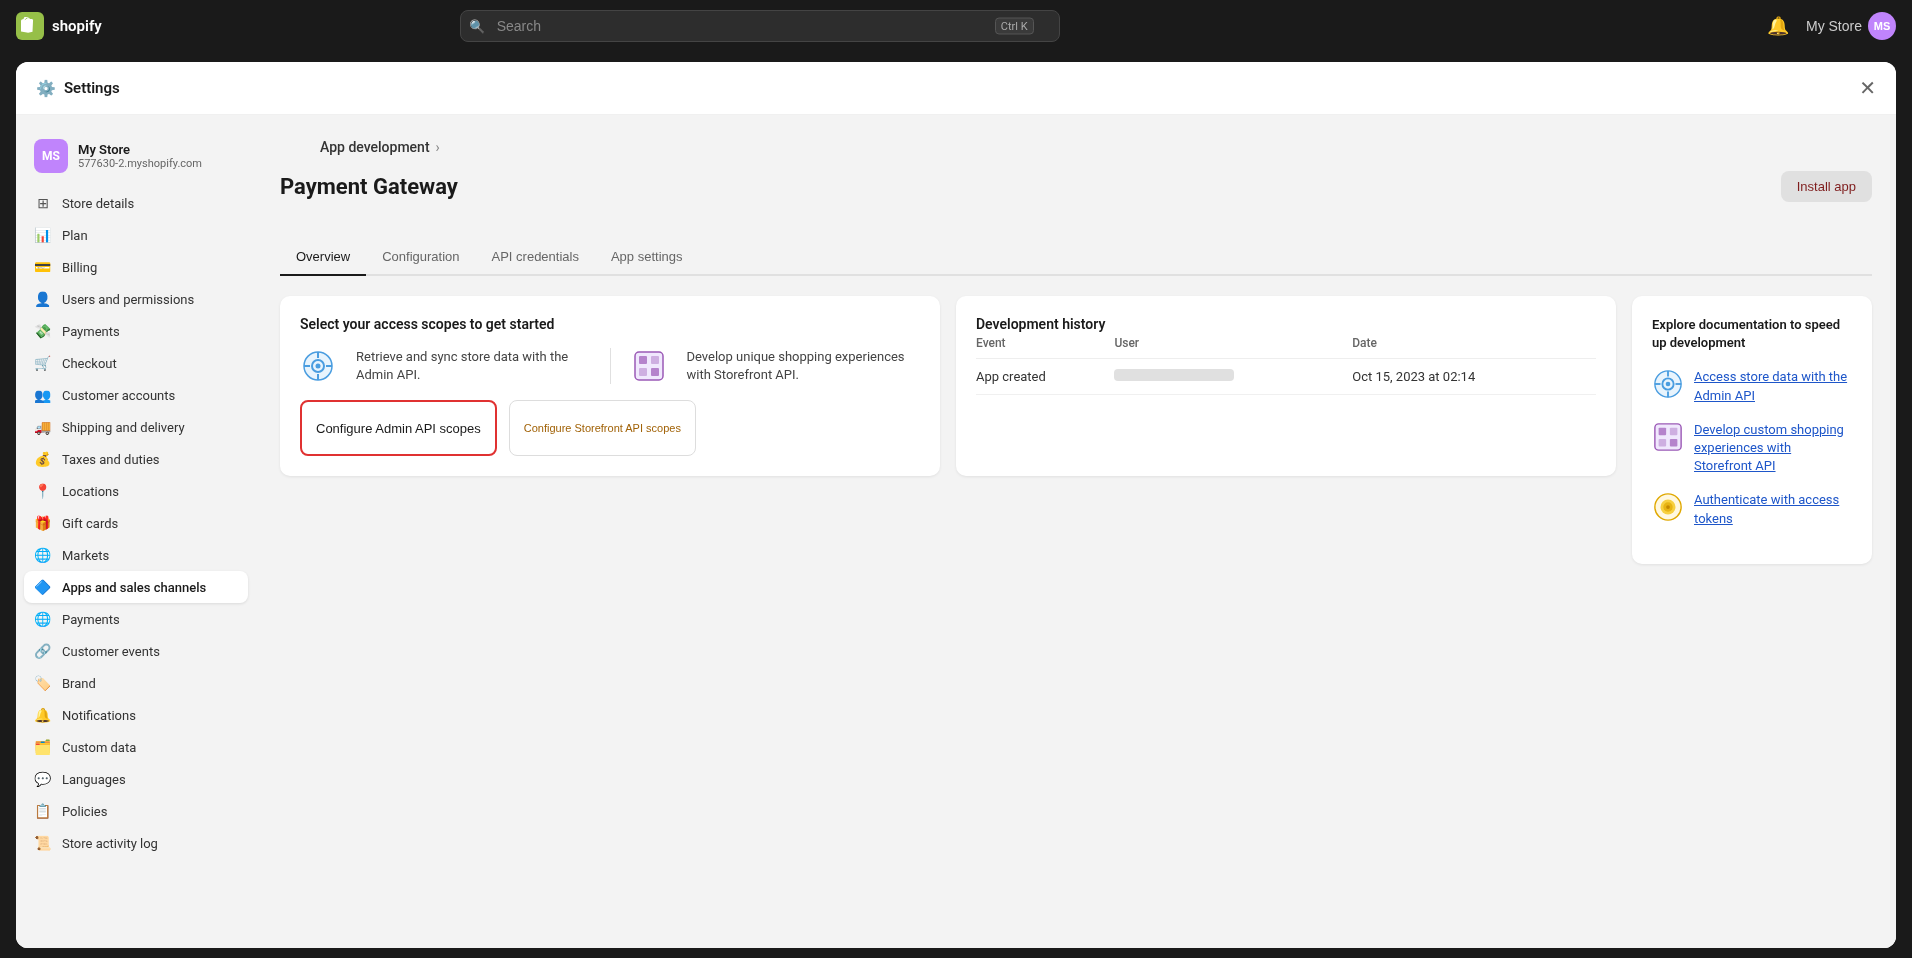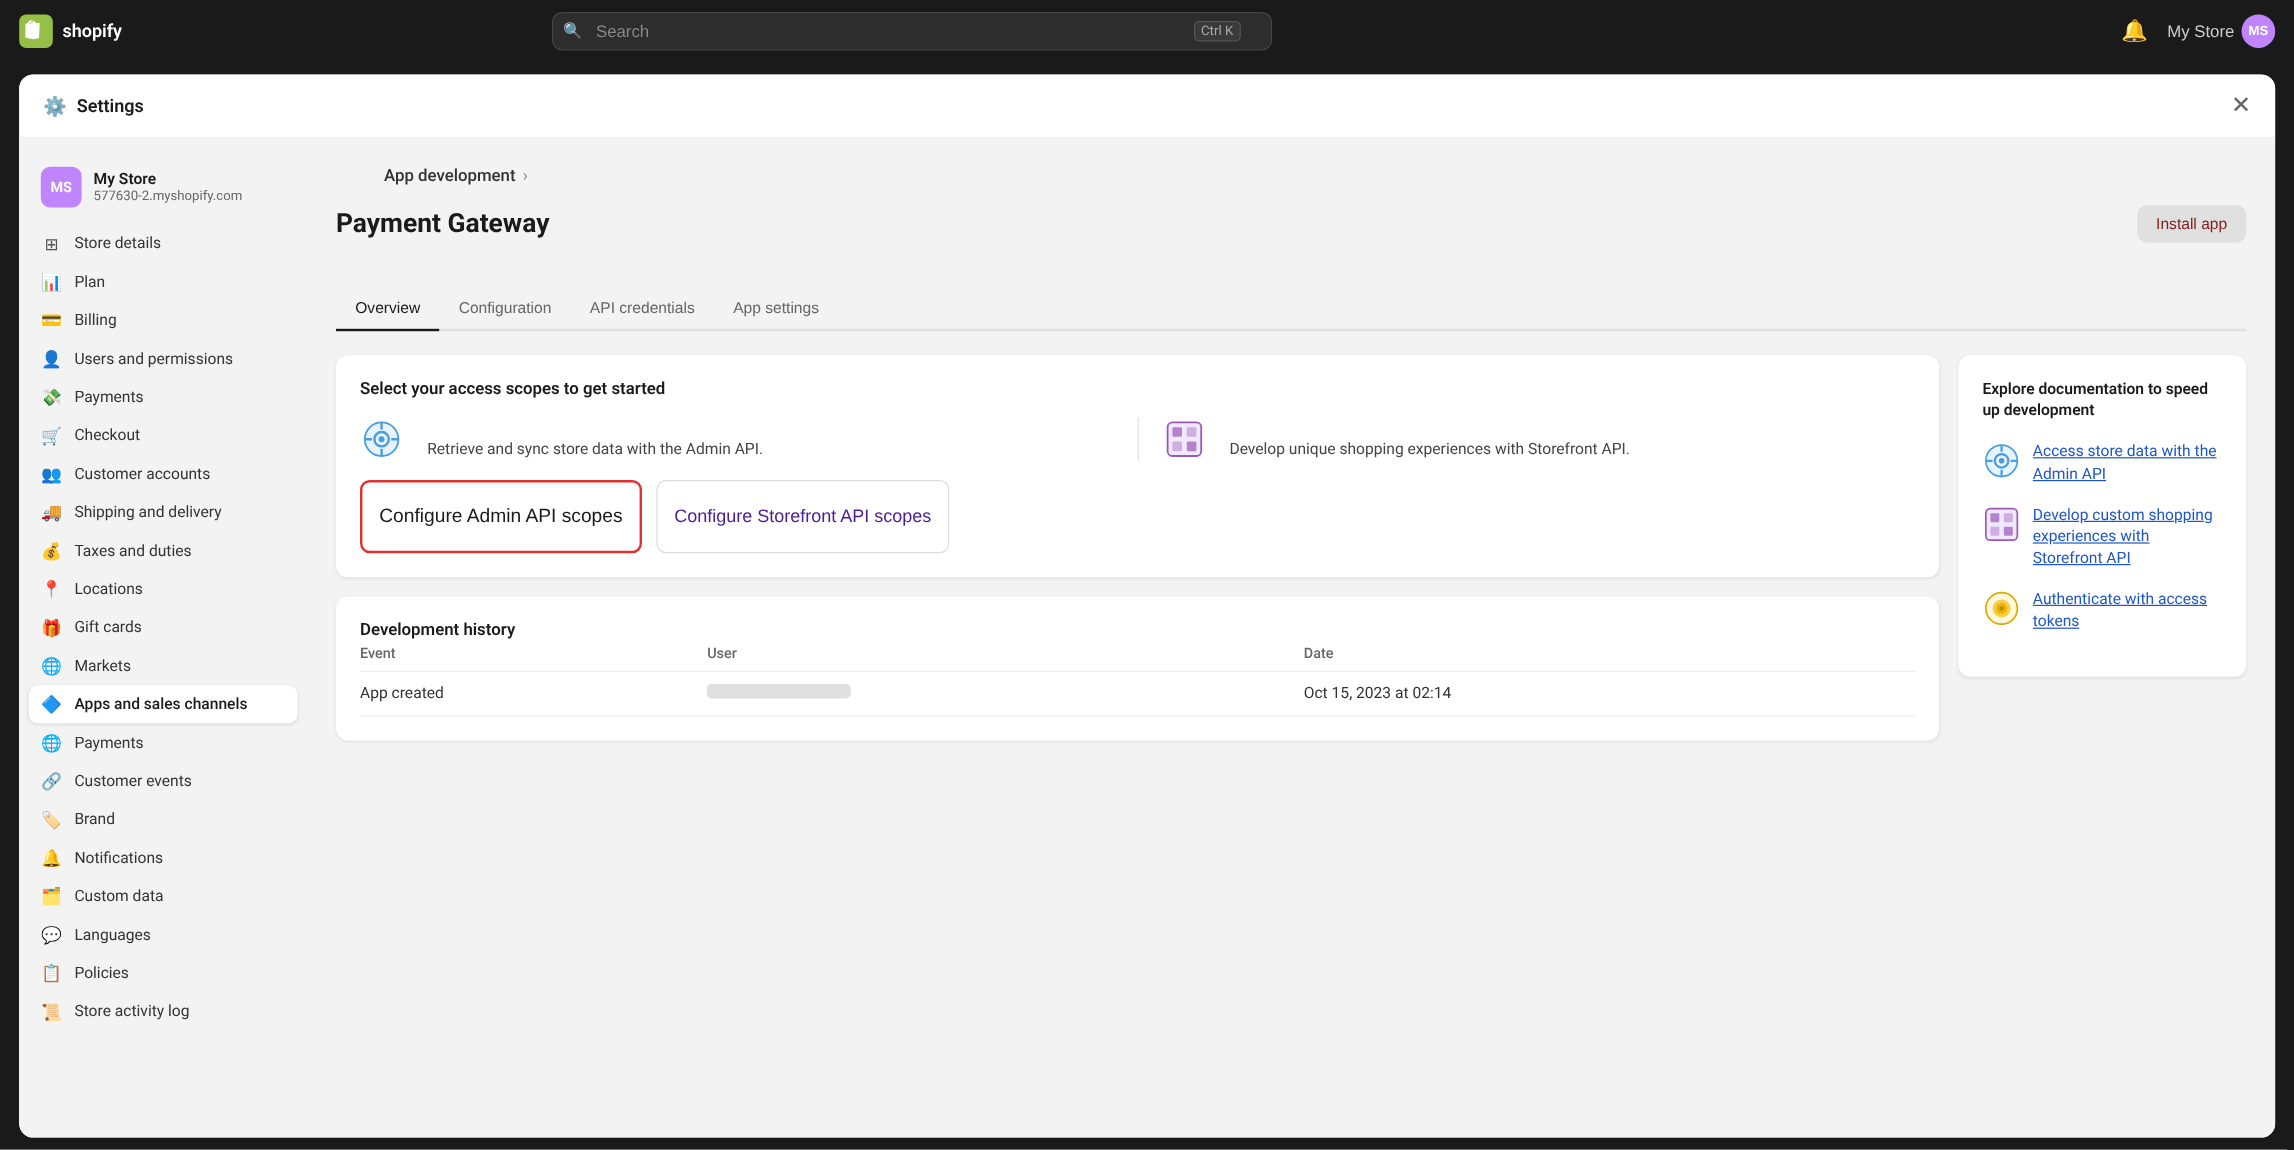--- a/index.html
+++ b/index.html
@@ -344,32 +344,32 @@
     }
     .api-btns {
       display: flex;
       gap: 12px;
     }
     .configure-btn-red {
       padding: 7px 14px;
       border: 2px solid #e03131;
       border-radius: 8px;
       background: white;
-      font-size: 16px;
+      font-size: 13px;
       color: #1a1a1a;
       cursor: pointer;
       font-weight: 400;
     }
     .configure-btn {
       padding: 21px 14px;
       border: 1px solid #ddd;
       border-radius: 8px;
       background: white;
-      font-size: 15px;
-      color: #4c1d95;
+      font-size: 11px;
+      color: #a16207;
       cursor: pointer;
     }
     .dev-history-title {
       font-size: 14px;
       font-weight: 600;
       color: #1a1a1a;
       margin-bottom: 4px;
     }
     .dev-history-sub {
       font-size: 12px;
@@ -597,21 +597,21 @@
 
       <div class="tabs">
         <button class="tab active">Overview</button>
         <button class="tab">Configuration</button>
         <button class="tab">API credentials</button>
         <button class="tab">App settings</button>
       </div>
 
       <div class="cards-row">
 
-        <div style="flex: 1; display: flex; flex-direction: column; gap: 16px;">
+        <div style="flex: 1; display: flex; gap: 16px;">
 
           <div class="access-card">
             <div class="access-card-title">Select your access scopes to get started</div>
             <div class="api-options">
               <div class="api-option">
                 <div class="api-option-icon">
                   <svg width="32" height="32" viewBox="0 0 32 32">
                     <circle cx="16" cy="16" r="14" fill="#e8f4fd" stroke="#4a9de0" stroke-width="1.5"></circle>
                     <circle cx="16" cy="16" r="6" fill="none" stroke="#4a9de0" stroke-width="2"></circle>
                     <circle cx="16" cy="16" r="2.5" fill="#4a9de0"></circle>

